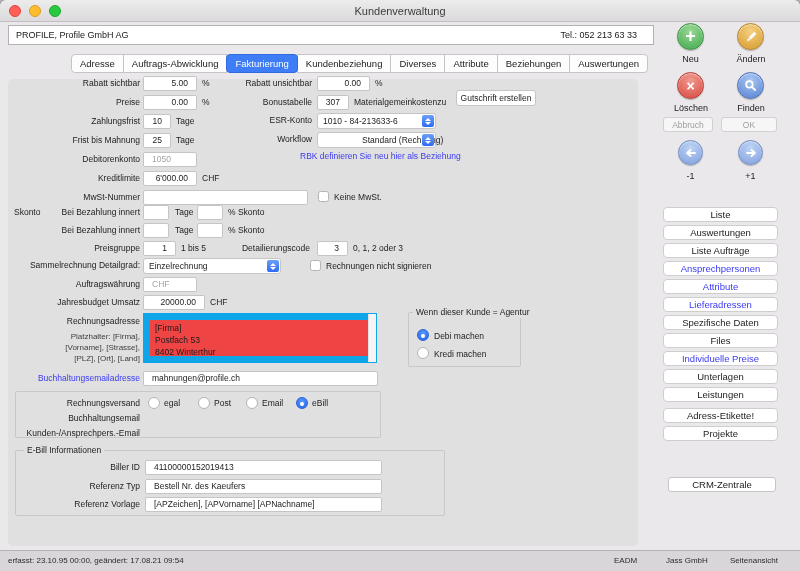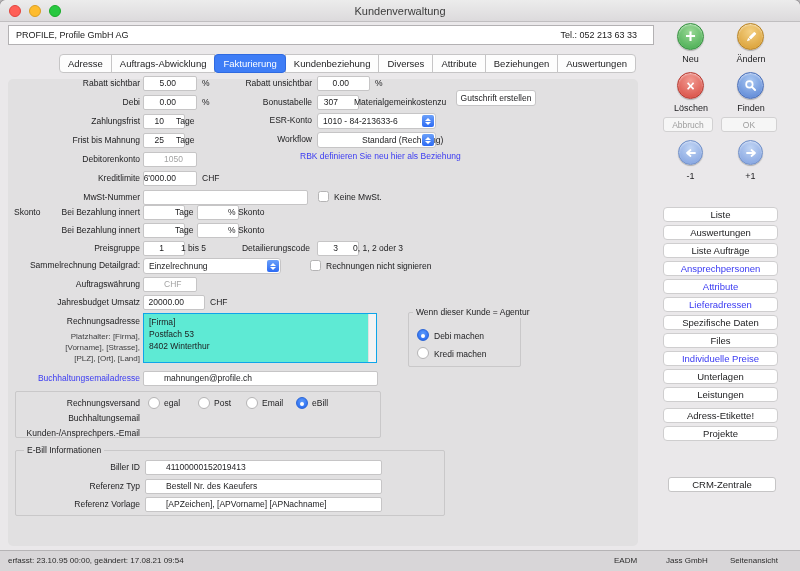--- a/index.html
+++ b/index.html
@@ -17,51 +17,51 @@
   .tl.yel{left:29px;background:#febc2e;border:1px solid #d99e23;}
   .tl.grn{left:49px;background:#28c840;border:1px solid #1aab29;}
   
   .hdrbox{left:8px;top:25px;width:646px;height:20px;background:#fff;border:1px solid #b3b1b3;}
   .hdrname{left:16px;top:25px;height:20px;line-height:20px;font-size:9px;color:#1a1a1a;}
   .hdrtel{left:430px;top:25px;width:216px;height:20px;line-height:20px;font-size:9px;color:#1a1a1a;text-align:right;padding-right:9px;}
   
   .tabs{left:55px;top:54px;height:19px;display:flex;}
   .tab{background:#fdfdfd;border:1px solid #c6c5c6;margin-left:-1px;padding:0 8px;
        font-size:9.5px;line-height:17px;color:#1c1c1e;white-space:nowrap;}
-  .tab:first-child{border-radius:4px 0 0 4px;margin-left:4px;}
+  .tab:first-child{border-radius:4px 0 0 4px;margin-left:16px;}
   .tab:last-child{border-radius:0 4px 4px 0;}
   .tab.active{background:#3e7df6;border-color:#2f6ae0;color:#fff;border-radius:4px;position:relative;z-index:1;}
   
   .panel{left:8px;top:79px;width:630px;height:467px;background:#e1e0e1;border-radius:5px;}
   
   .lbl{font-size:8.5px;color:#1c1c1e;height:15px;line-height:15px;white-space:nowrap;}
   .r{text-align:right;}
   .blue{color:#3a3af2;}
   .inp{background:#fff;border:1px solid #c6c5c6;border-radius:2px;height:15px;
-       font-size:8.5px;line-height:13px;color:#1c1c1e;padding:0 20px;display:flex;align-items:center;overflow:hidden;white-space:nowrap;}
+       font-size:8.5px;line-height:13px;color:#1c1c1e;padding:0 8px;display:flex;align-items:center;overflow:hidden;white-space:nowrap;}
   .inp.num{justify-content:flex-end;}
   .inp.dis{color:#a3a3a3;}
   .dd{background:#fff;border:1px solid #c6c5c6;border-radius:3px;height:16px;position:absolute;
       font-size:8.5px;color:#1c1c1e;display:flex;align-items:center;padding:0 16px 0 5px;box-sizing:border-box;white-space:nowrap;}
   .step{position:absolute;right:1px;top:1px;bottom:1px;width:12px;border-radius:2px;
         background:linear-gradient(#6ba0f9,#2d6bf4);display:flex;flex-direction:column;
         align-items:center;justify-content:center;gap:1px;}
   .step i{display:block;width:0;height:0;border-left:3px solid transparent;border-right:3px solid transparent;}
   .step .up{border-bottom:3.5px solid #fff;}
   .step .dn{border-top:3.5px solid #fff;}
   .cbx{width:11px;height:11px;background:#fff;border:1px solid #b5b4b5;border-radius:2.5px;}
   .radio{width:12px;height:12px;border-radius:50%;background:#fff;border:1px solid #b5b4b5;}
   .radio.sel{background:radial-gradient(circle at 50% 35%,#5d9bfa,#1f62ef);border-color:#2a65d8;}
   .radio.sel::after{content:"";display:block;width:4px;height:4px;border-radius:50%;background:#fff;margin:4px auto;}
   .gbox{border:1px solid #c9c8c9;border-radius:2px;background:transparent;}
   .legend{font-size:8.5px;color:#1c1c1e;background:#e1e0e1;padding:0 3px;height:11px;line-height:11px;white-space:nowrap;}
   .btn{background:#fff;border:1px solid #c6c5c6;border-radius:3px;font-size:8.5px;color:#1c1c1e;
        display:flex;align-items:center;justify-content:center;white-space:nowrap;}
   .hint{font-size:8px;color:#3d3d3f;line-height:11px;white-space:pre-line;}
-  .tarea{background:#5eead4;border:1px solid #0ea5e9;font-size:8.5px;line-height:12px;color:#1c1c1e;
+  .tarea{background:#ef4444;border:7px solid #0ea5e9;font-size:8.5px;line-height:12px;color:#1c1c1e;
          padding:2px 12px 2px 5px;white-space:pre-line;overflow:hidden;}
   .tascroll{position:absolute;top:1px;bottom:1px;right:1px;width:8px;background:#f4f4f4;border-left:1px solid #e2e2e2;}
   .link{font-size:8.5px;color:#3a3af2;white-space:nowrap;}
   
   .circ{width:27px;height:27px;border-radius:50%;display:flex;align-items:center;justify-content:center;
         color:#fff;box-shadow:inset 0 1px 2px rgba(255,255,255,.6), 0 1px 1px rgba(0,0,0,.25);}
   .circ.grn{background:radial-gradient(circle at 50% 30%,#9ad896,#3fa84a);border:1px solid #35903f;}
   .circ.org{background:radial-gradient(circle at 50% 30%,#f4d083,#d6992b);border:1px solid #b88222;}
   .circ.red2{background:radial-gradient(circle at 50% 30%,#f29b92,#d5453b);border:1px solid #b63a31;}
   .circ.blu{background:radial-gradient(circle at 50% 30%,#aac8f2,#537fd2);border:1px solid #4a6fb8;}
@@ -105,21 +105,21 @@
 
   <div class="abs panel"></div>
 
   <div class="abs lbl r" style="left:10px;top:76px;width:130px;">Rabatt sichtbar</div>
   <div class="abs inp num" style="left:143px;top:76px;width:54px;">5.00</div>
   <div class="abs lbl" style="left:202px;top:76px;">%</div>
   <div class="abs lbl r" style="left:195px;top:76px;width:117px;">Rabatt unsichtbar</div>
   <div class="abs inp num" style="left:317px;top:76px;width:53px;">0.00</div>
   <div class="abs lbl" style="left:375px;top:76px;">%</div>
 
-  <div class="abs lbl r" style="left:10px;top:95px;width:130px;">Debi</div>
+  <div class="abs lbl r" style="left:10px;top:95px;width:130px;">Preise</div>
   <div class="abs inp num" style="left:143px;top:95px;width:54px;">0.00</div>
   <div class="abs lbl" style="left:202px;top:95px;">%</div>
   <div class="abs lbl r" style="left:195px;top:95px;width:117px;">Bonustabelle</div>
   <div class="abs inp num" style="left:317px;top:95px;width:32px;">307</div>
   <div class="abs lbl" style="left:354px;top:95px;">Materialgemeinkostenzu</div>
   <div class="abs btn" style="left:456px;top:90px;width:80px;height:16px;">Gutschrift erstellen</div>
 
   <div class="abs lbl r" style="left:10px;top:114px;width:130px;">Zahlungsfrist</div>
   <div class="abs inp num" style="left:143px;top:114px;width:28px;">10</div>
   <div class="abs lbl" style="left:176px;top:114px;">Tage</div>

